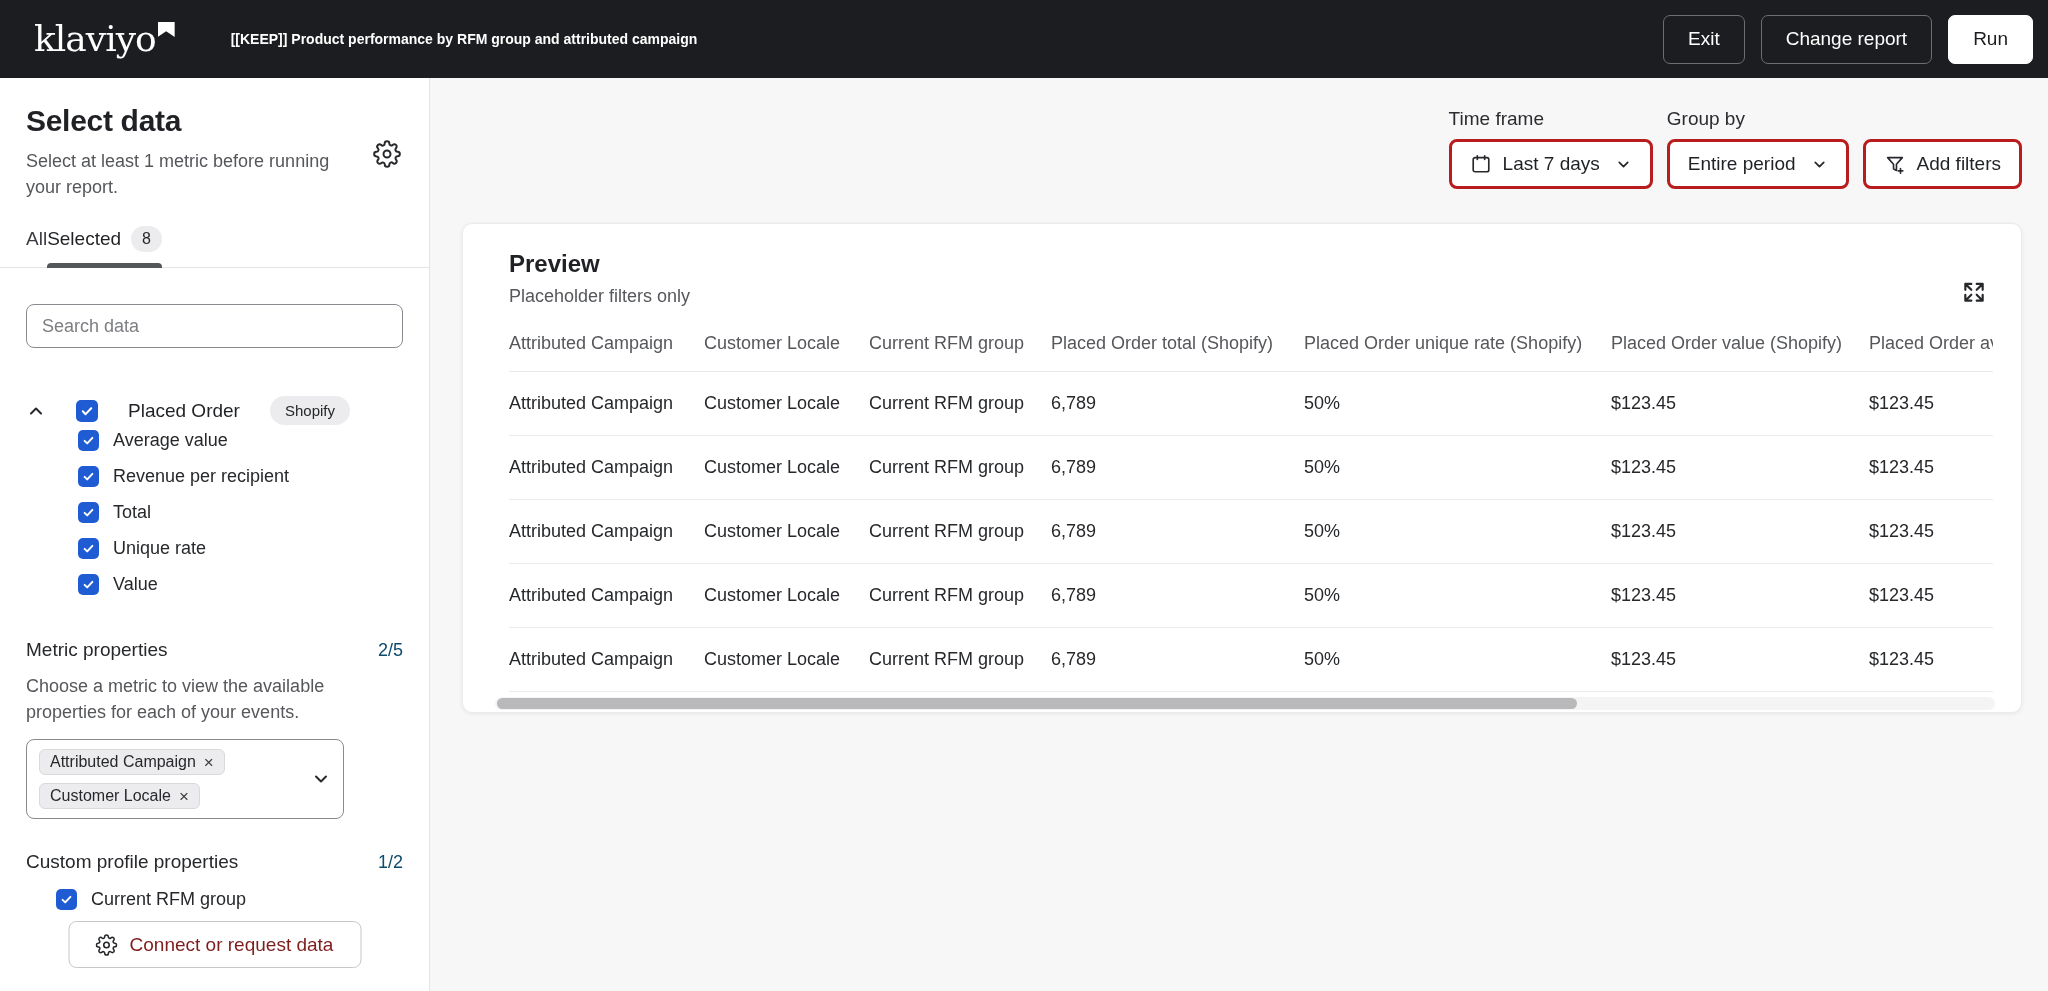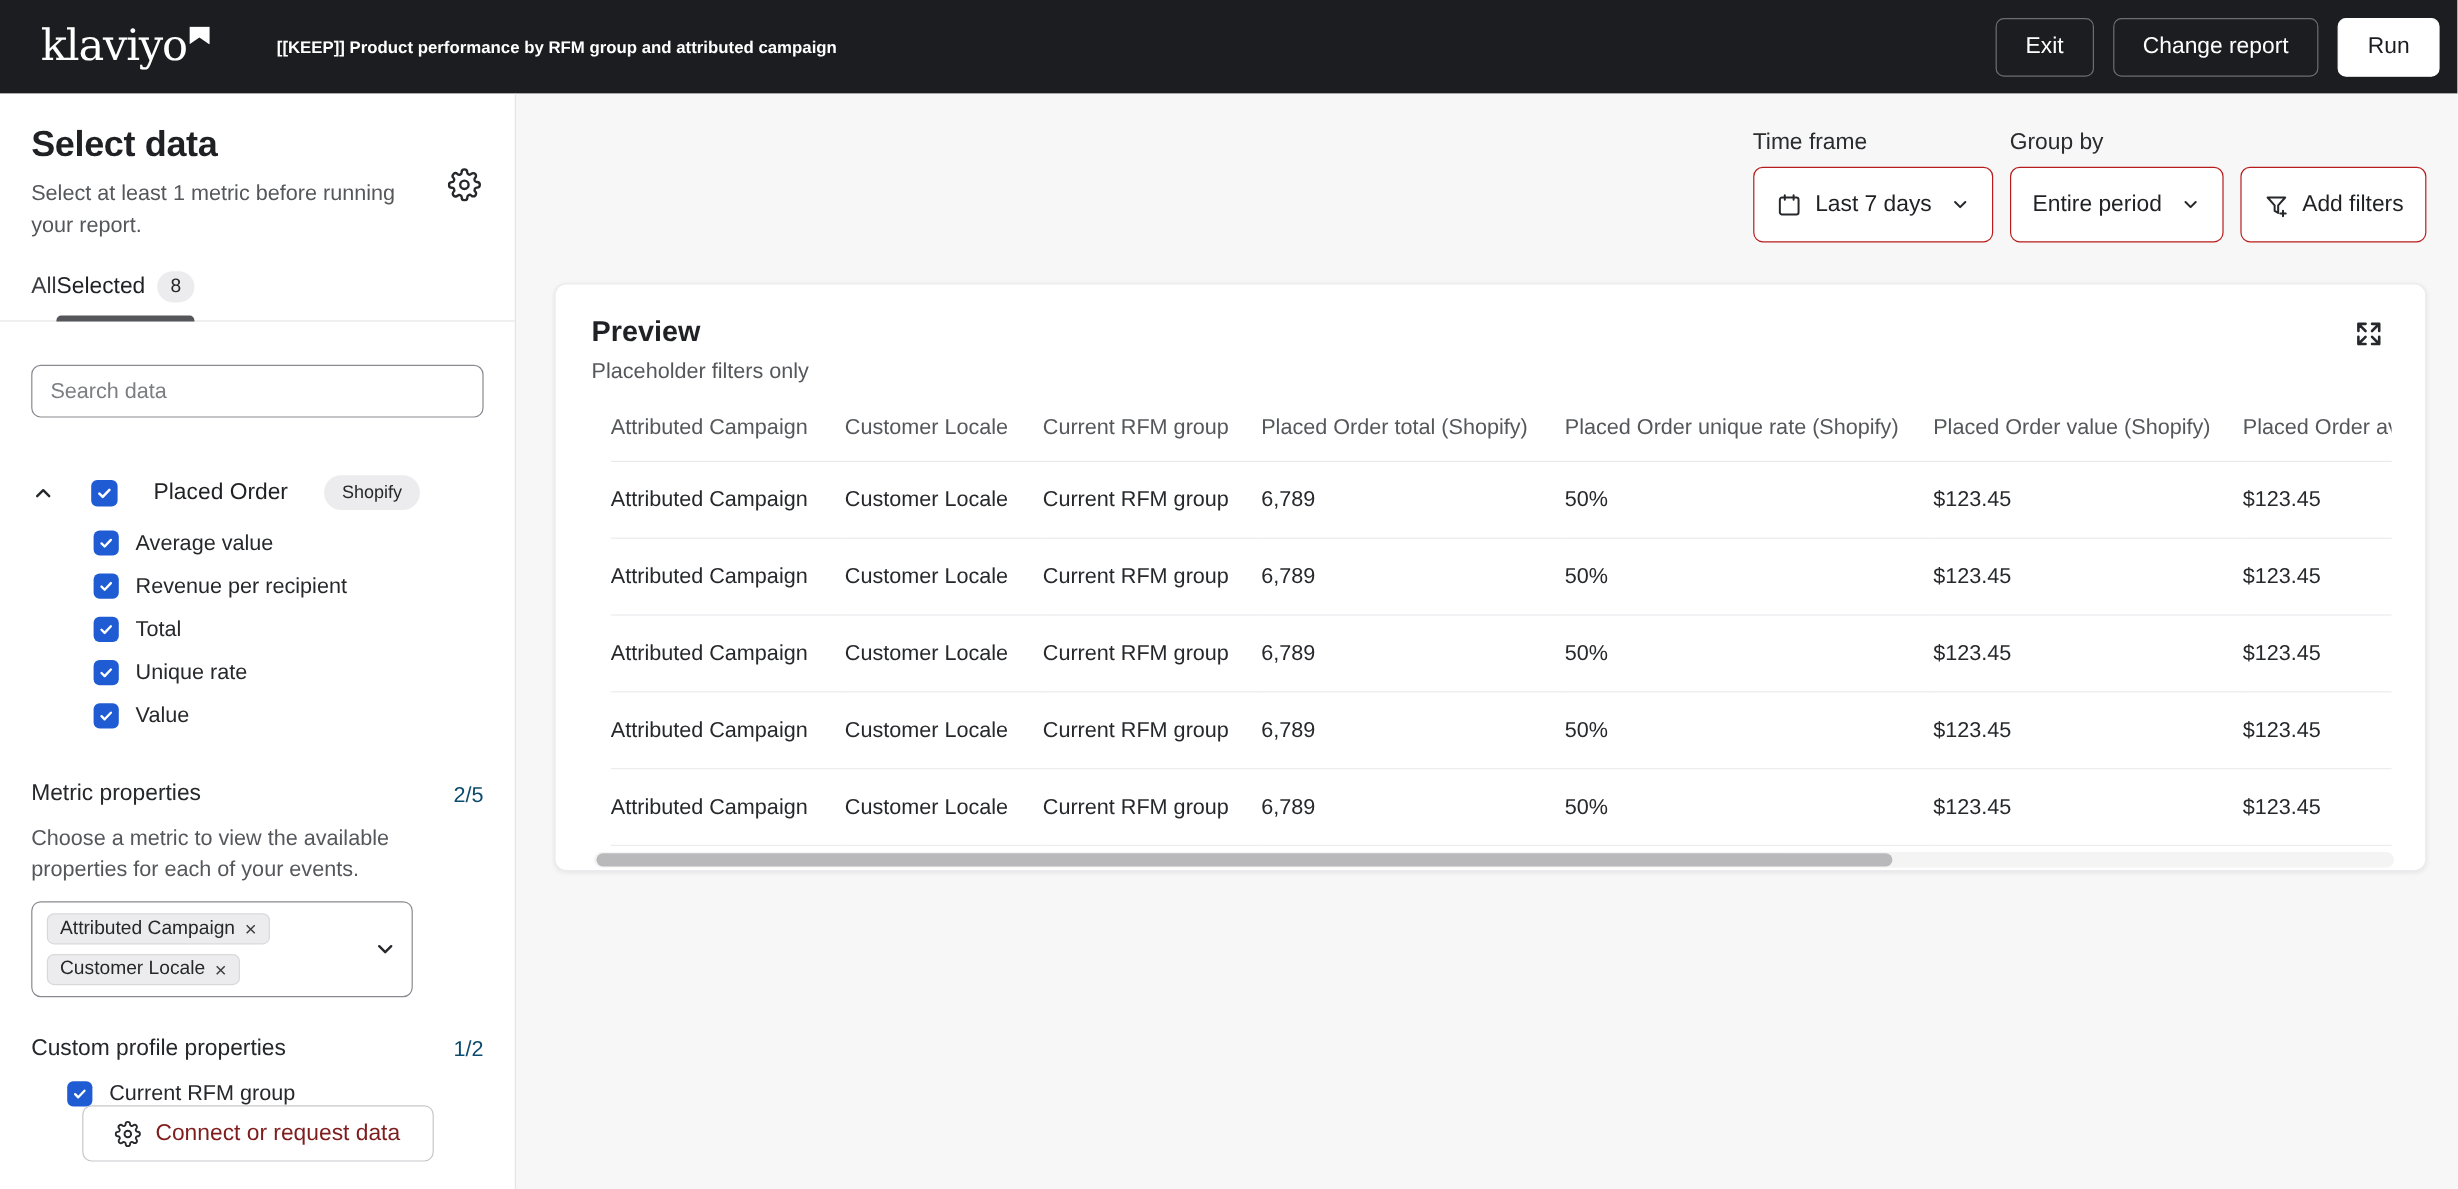--- a/index.html
+++ b/index.html
@@ -42,21 +42,21 @@
   .search-input::placeholder { color:#7c7e82; }
 
   .metric-group { margin-top:48px; }
   .mg-head { display:flex; align-items:center; gap:30px; }
   .chev-btn { background:none; border:none; width:20px; height:20px; cursor:pointer; color:#26282b; padding:0; }
   .checkbox { width:22px; height:22px; border-radius:5px; background:#1f5cd4; display:inline-flex;
     align-items:center; justify-content:center; flex-shrink:0; cursor:pointer; }
   .checkbox.small { width:21px; height:21px; }
   .mg-label { font-size:19px; font-weight:500; color:#1f2124; }
   .pill { background:#ececee; border-radius:999px; font-size:15px; padding:6px 15px; color:#26282b; }
-  .mg-children { margin:17px 0 0 52px; display:flex; flex-direction:column; gap:15px; }
+  .mg-children { margin:5px 0 0 52px; display:flex; flex-direction:column; gap:15px; }
   .child-row { display:flex; align-items:center; gap:14px; }
   .child-label { font-size:18px; color:#26282b; }
 
   .section-head { display:flex; justify-content:space-between; align-items:center; margin-top:44px; }
   .section-title { font-size:19px; color:#26282b; }
   .section-count { font-size:18px; color:#0c4a6e; }
   .section-desc { font-size:18px; color:#55575b; line-height:1.45; margin-top:12px; width:330px; }
   .multiselect { margin-top:14px; width:318px; min-height:70px; border:1px solid #8a8a90; border-radius:8px;
     padding:9px 36px 9px 12px; display:flex; flex-direction:column; gap:8px; position:relative; background:#fff; cursor:pointer; }
   .ms-tag { background:#ececee; border:1px solid #d9d9dc; border-radius:6px; padding:3px 10px;
@@ -66,29 +66,29 @@
   .cpp-row { display:flex; align-items:center; gap:14px; margin:16px 0 0 30px; }
 
   .connect-btn { position:absolute; left:50%; transform:translateX(-50%); bottom:23px;
     height:47px; width:293px; border:1px solid #c7c7cb; border-radius:8px; background:#fff;
     font-size:19px; color:#7f1d1d; font-family:inherit; display:flex; align-items:center;
     justify-content:center; gap:12px; cursor:pointer; }
 
   
   .controls { display:flex; gap:14px; align-items:flex-end;justify-content:flex-end; }
   .ctrl-group .ctrl-label { font-size:19px; color:#2a2c2f; margin-bottom:9px; }
-  .ctrl-btn { height:63px; background:#fff; border:1px solid #b91c1c; border-radius:8px;
+  .ctrl-btn { height:50px; background:#fff; border:3px solid #b91c1c; border-radius:8px;
     display:flex; align-items:center; gap:11px; padding:0 18px; font-size:19px; color:#1f2124;
     font-family:inherit; cursor:pointer; }
   .ctrl-btn .chev { margin-left:4px; }
 
   
   .card { margin-top:34px; width:1560px; height:490px; background:#fff; border:1px solid #ebebed;
     border-radius:10px; box-shadow:0 1px 4px rgba(0,0,0,0.07); padding:26px 30px; overflow:hidden; }
-  .card-head { display:flex; justify-content:space-between; align-items:flex-start; }
+  .card-head { display:flex; justify-content:space-between; align-items:flex-end;margin-left:16px; }
   .card-title { font-size:24px; font-weight:700; color:#1f2124; }
   .card-sub { font-size:18px; color:#55575b; margin-top:8px; }
   .expand-btn { background:none; border:none; cursor:pointer; color:#26282b; width:30px; height:30px; padding:0; }
 
   .table-wrap { margin:26px 0 0 16px; width:1484px; overflow:hidden; }
   table { border-collapse:collapse; table-layout:fixed; width:1580px; }
   th { text-align:left; font-weight:400; font-size:18px; color:#55575b; padding:0 20px 17px 0;
     border-bottom:1px solid #e9e9eb; white-space:nowrap; overflow:hidden; }
   td { height:64px; font-size:18px; color:#26282b; border-bottom:1px solid #ececee; white-space:nowrap; overflow:hidden; padding-right:20px; }
   .hscroll { margin:5px 0 0 2px; width:1500px; height:13px; background:#f4f4f5; border-radius:7px; position:relative; }

